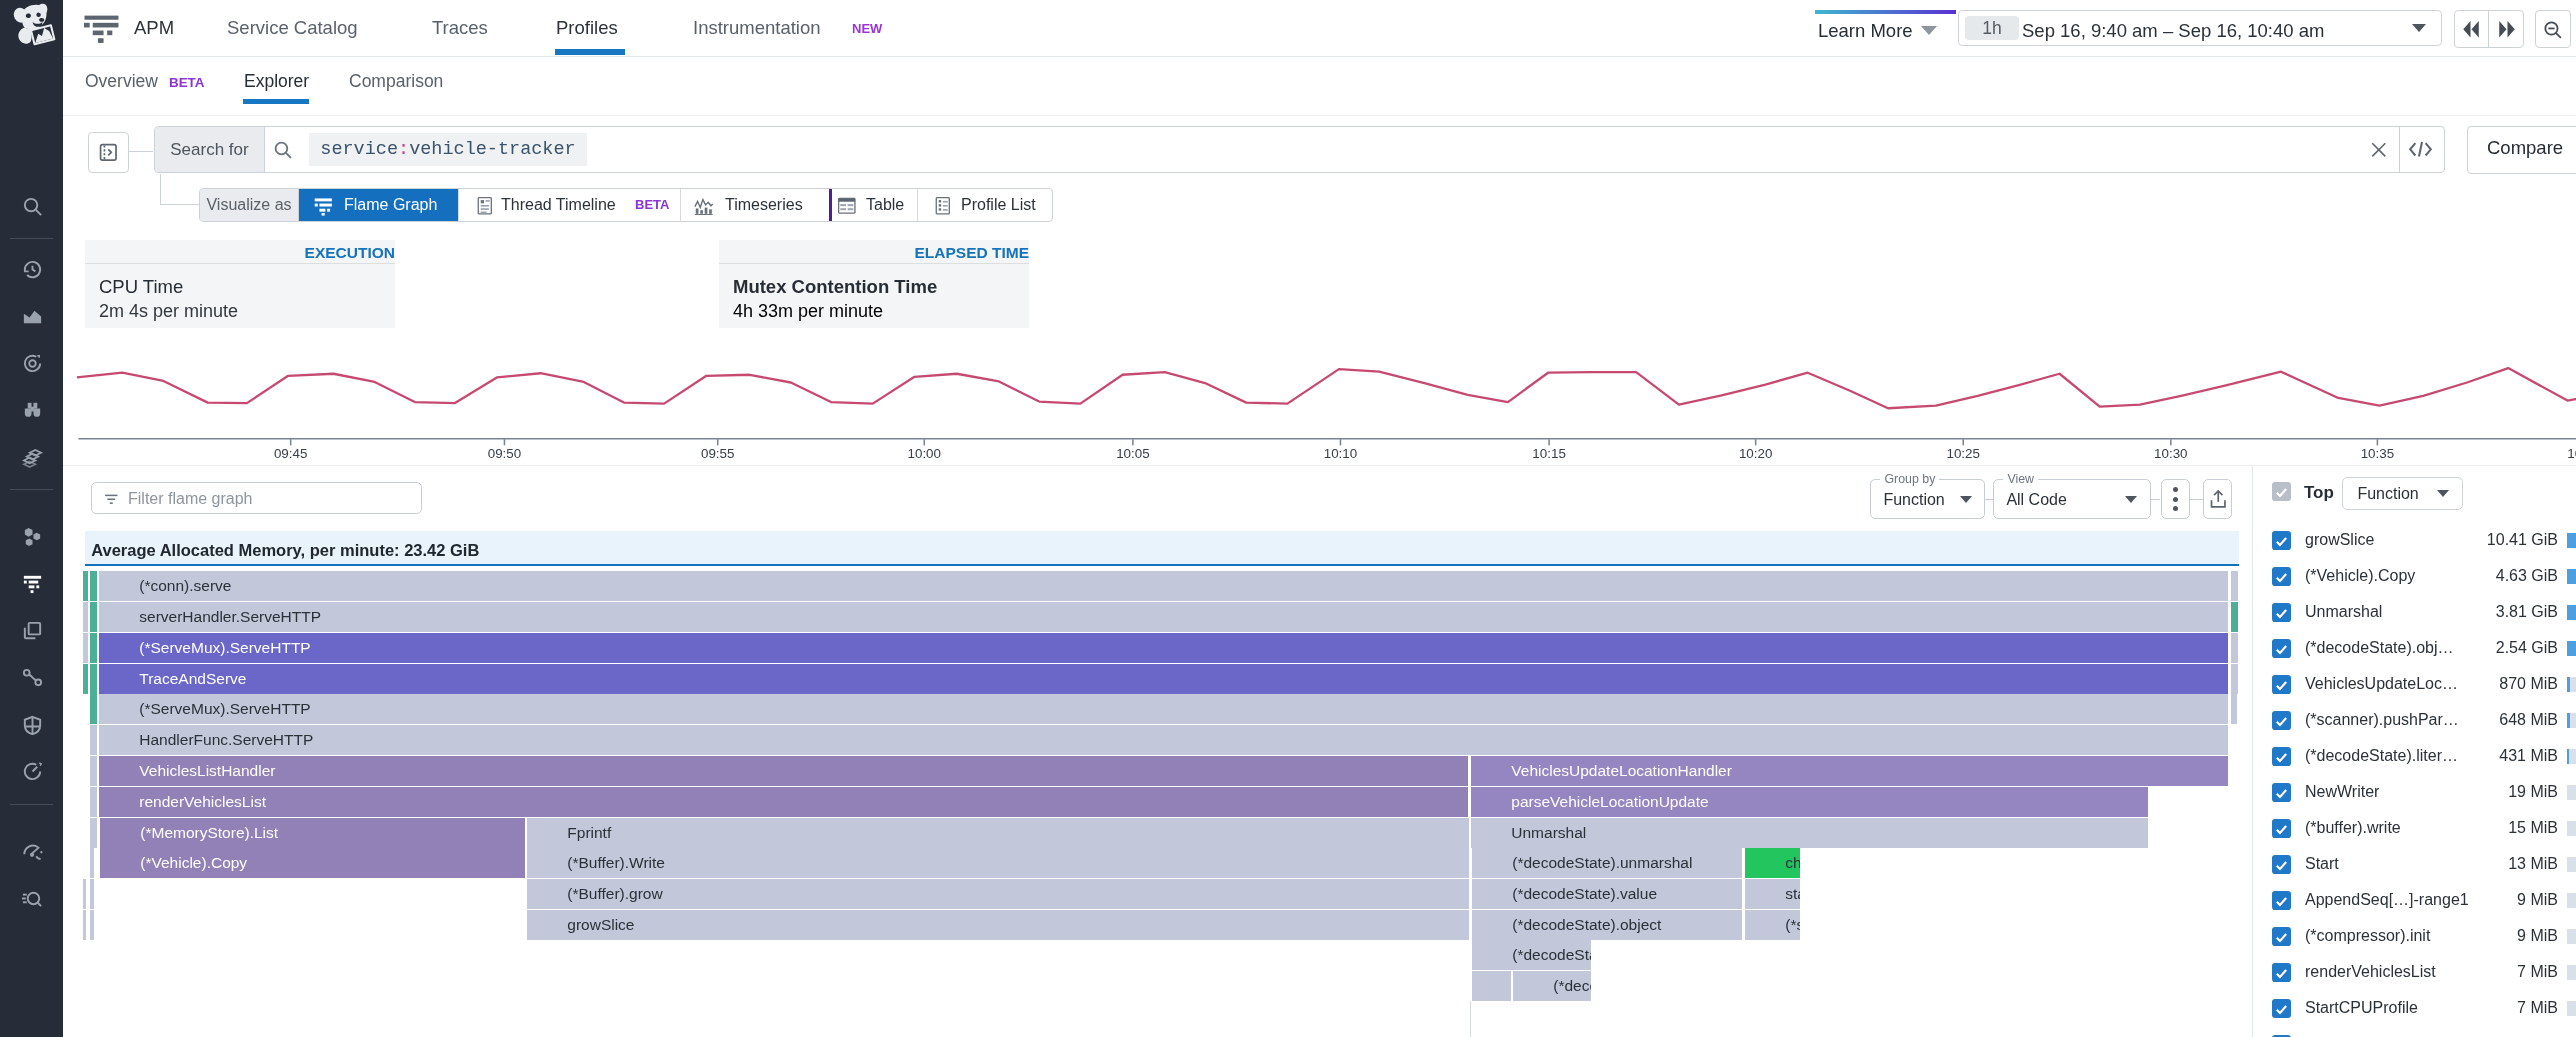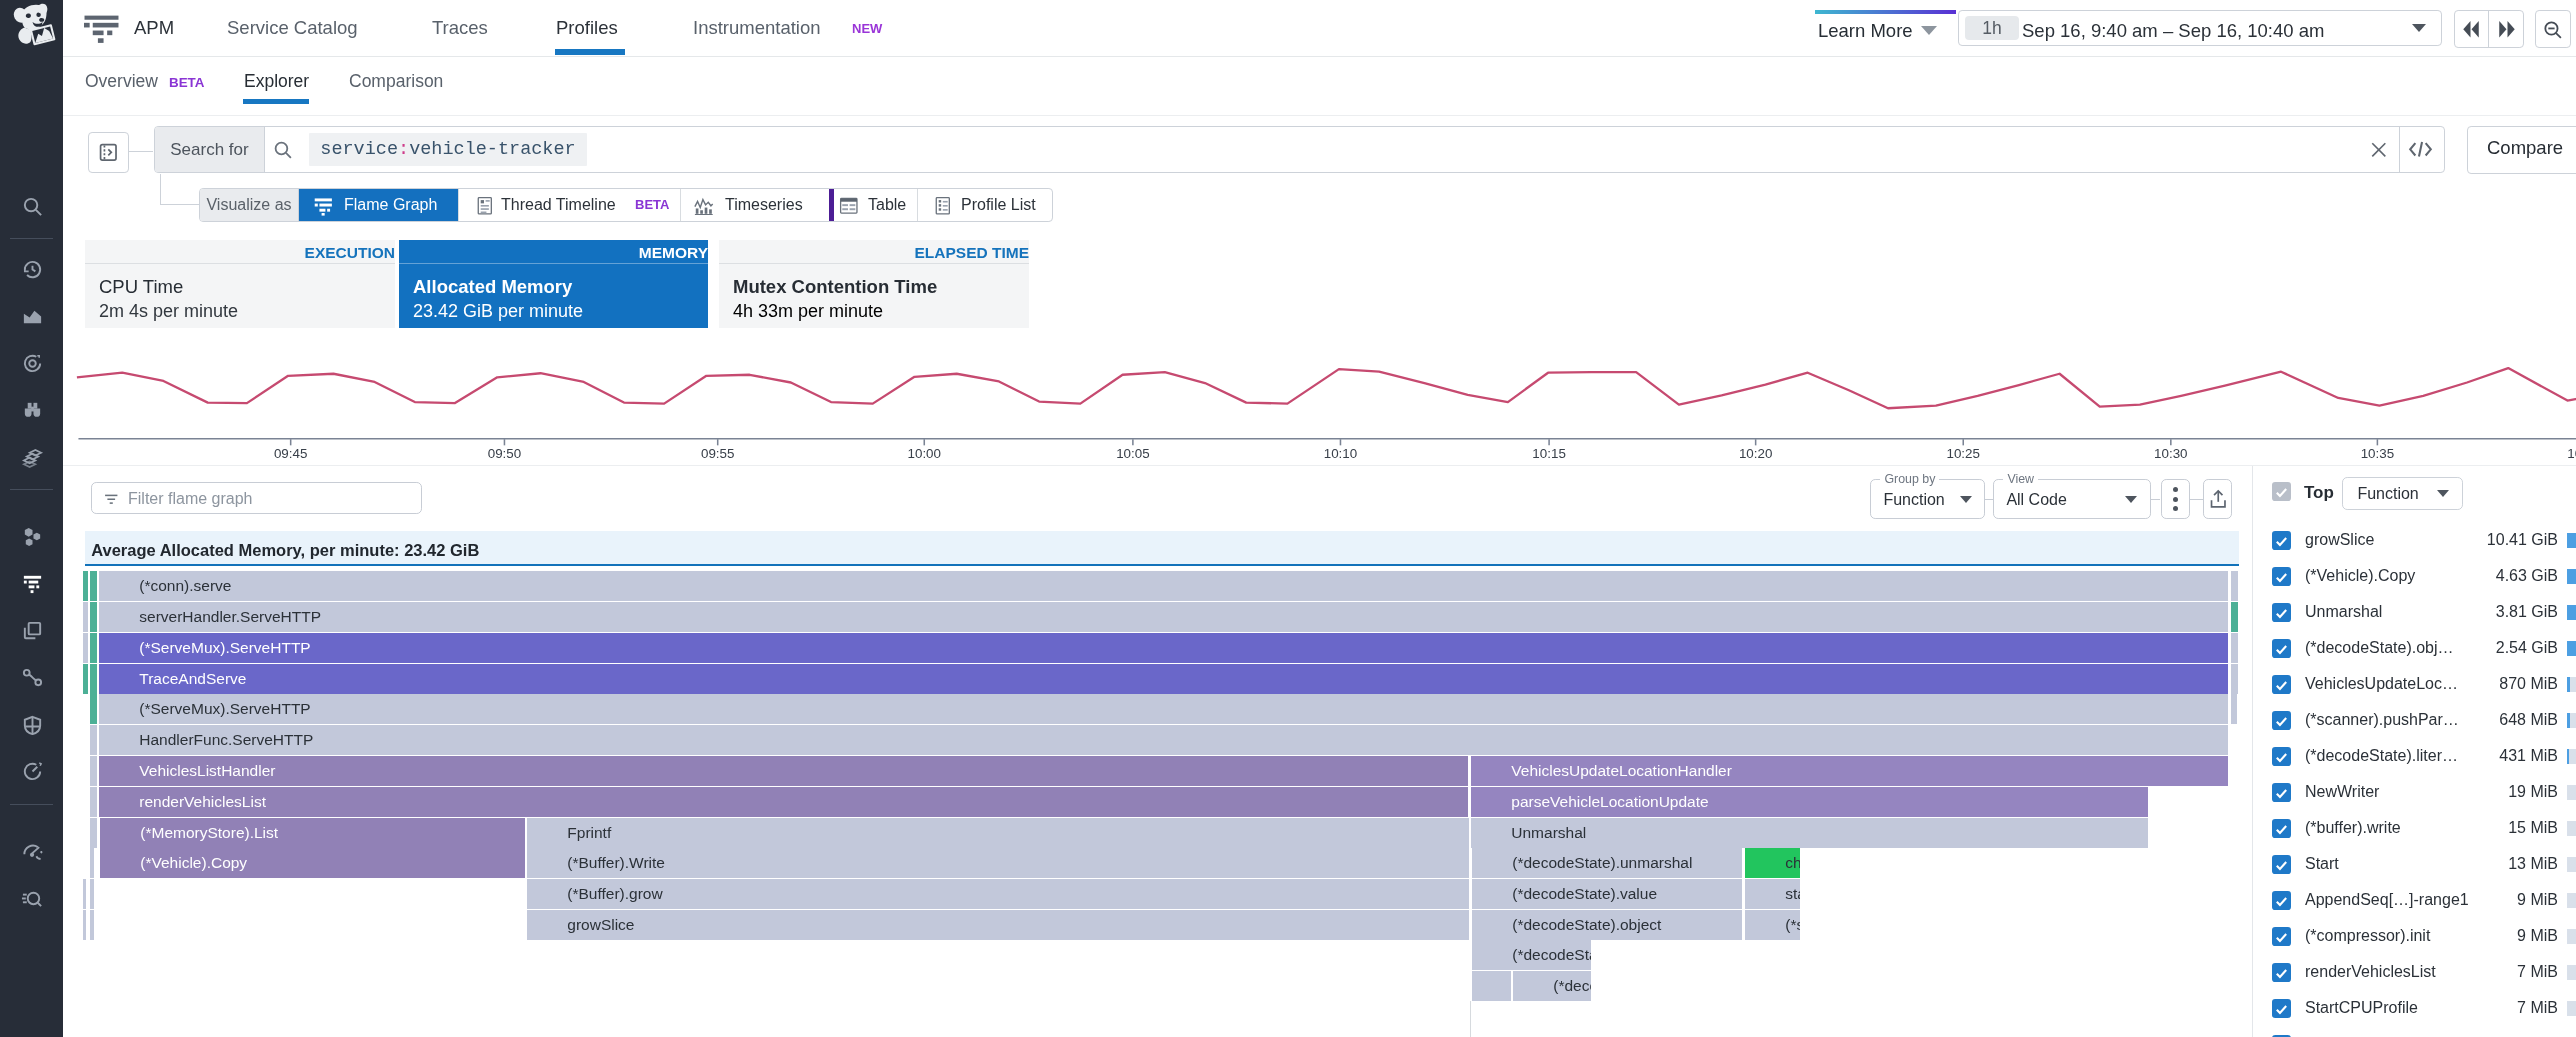--- a/index.html
+++ b/index.html
@@ -294,21 +294,21 @@
     <svg class="abs" style="left:12px;top:6.7px" width="21.6" height="19.6" viewBox="0 0 24 22">
           <path d="M2 12 L5 6 L8 13 L11 4 L14 10 L17 7 L20 11 L22 9" fill="none" stroke="#6a727c" stroke-width="1.6"></path>
           <rect x="3" y="14" width="3" height="6" fill="#6a727c"></rect>
           <rect x="8" y="16" width="3" height="4" fill="#6a727c"></rect>
           <rect x="13" y="13" width="3" height="7" fill="#6a727c"></rect>
           <rect x="18" y="15" width="3" height="5" fill="#6a727c"></rect>
           <line x1="2" y1="21" x2="22" y2="21" stroke="#6a727c" stroke-width="1.6"></line>
         </svg>
     <span style="margin-left:44px">Timeseries</span>
   </div>
-  <div class="vseg" style="left:629px;width:88px;border-left:5px solid #4c1d95">
+  <div class="vseg" style="left:629px;width:88px;border-left:3px solid #4c1d95">
     <svg class="abs" style="left:5.2px;top:6.7px" width="19.6" height="19.6" viewBox="0 0 24 24">
           <rect x="2" y="3" width="20" height="18" rx="1" fill="#fff" stroke="#6a727c" stroke-width="1.6"></rect>
           <rect x="2" y="3" width="20" height="4" fill="#5d6570"></rect>
           <rect x="4" y="10" width="7" height="2.4" fill="#9aa2ae"></rect>
           <rect x="13" y="10" width="7" height="2.4" fill="#9aa2ae"></rect>
           <rect x="4" y="15" width="7" height="2.4" fill="#9aa2ae"></rect>
           <rect x="13" y="15" width="7" height="2.4" fill="#9aa2ae"></rect>
         </svg>
     <span style="margin-left:34px">Table</span>
   </div>
@@ -324,27 +324,20 @@
         </svg>
     <span style="margin-left:43px">Profile List</span>
   </div>
 </div>
 
 <div class="card" style="left:85px;width:310px;background:#f4f5f6">
   <div class="cardhead" style="border-bottom:1px solid #dcdfe2;color:#1573bc"><span style="margin-left:14px">EXECUTION</span></div>
   <div class="cardbody">
     <div class="abs" style="left:14px;top:12.4px;font-size:18.5px;font-weight:normal;color:#272d34">CPU Time</div>
     <div class="abs" style="left:14px;top:37px;font-size:18px;color:#32383f">2m 4s per minute</div>
-  </div>
-</div>
-<div class="card" style="left:399px;width:309px;background:#1271c0">
-  <div class="cardhead" style="border-bottom:1px solid rgba(255,255,255,.35);color:#fff"><span style="margin-left:14px">MEMORY</span></div>
-  <div class="cardbody">
-    <div class="abs" style="left:14px;top:12.4px;font-size:18.5px;font-weight:bold;color:#fff">Allocated Memory</div>
-    <div class="abs" style="left:14px;top:37px;font-size:18px;color:#fff">23.42 GiB per minute</div>
   </div>
 </div>
 <div class="card" style="left:719px;width:310px;background:#f4f5f6">
   <div class="cardhead" style="border-bottom:1px solid #dcdfe2;color:#1573bc"><span style="margin-left:14px">ELAPSED TIME</span></div>
   <div class="cardbody">
     <div class="abs" style="left:14px;top:12.4px;font-size:18.5px;font-weight:bold;color:#272d34">Mutex Contention Time</div>
     <div class="abs" style="left:14px;top:37px;font-size:18px;color:#000000">4h 33m per minute</div>
   </div>
 </div>
 

